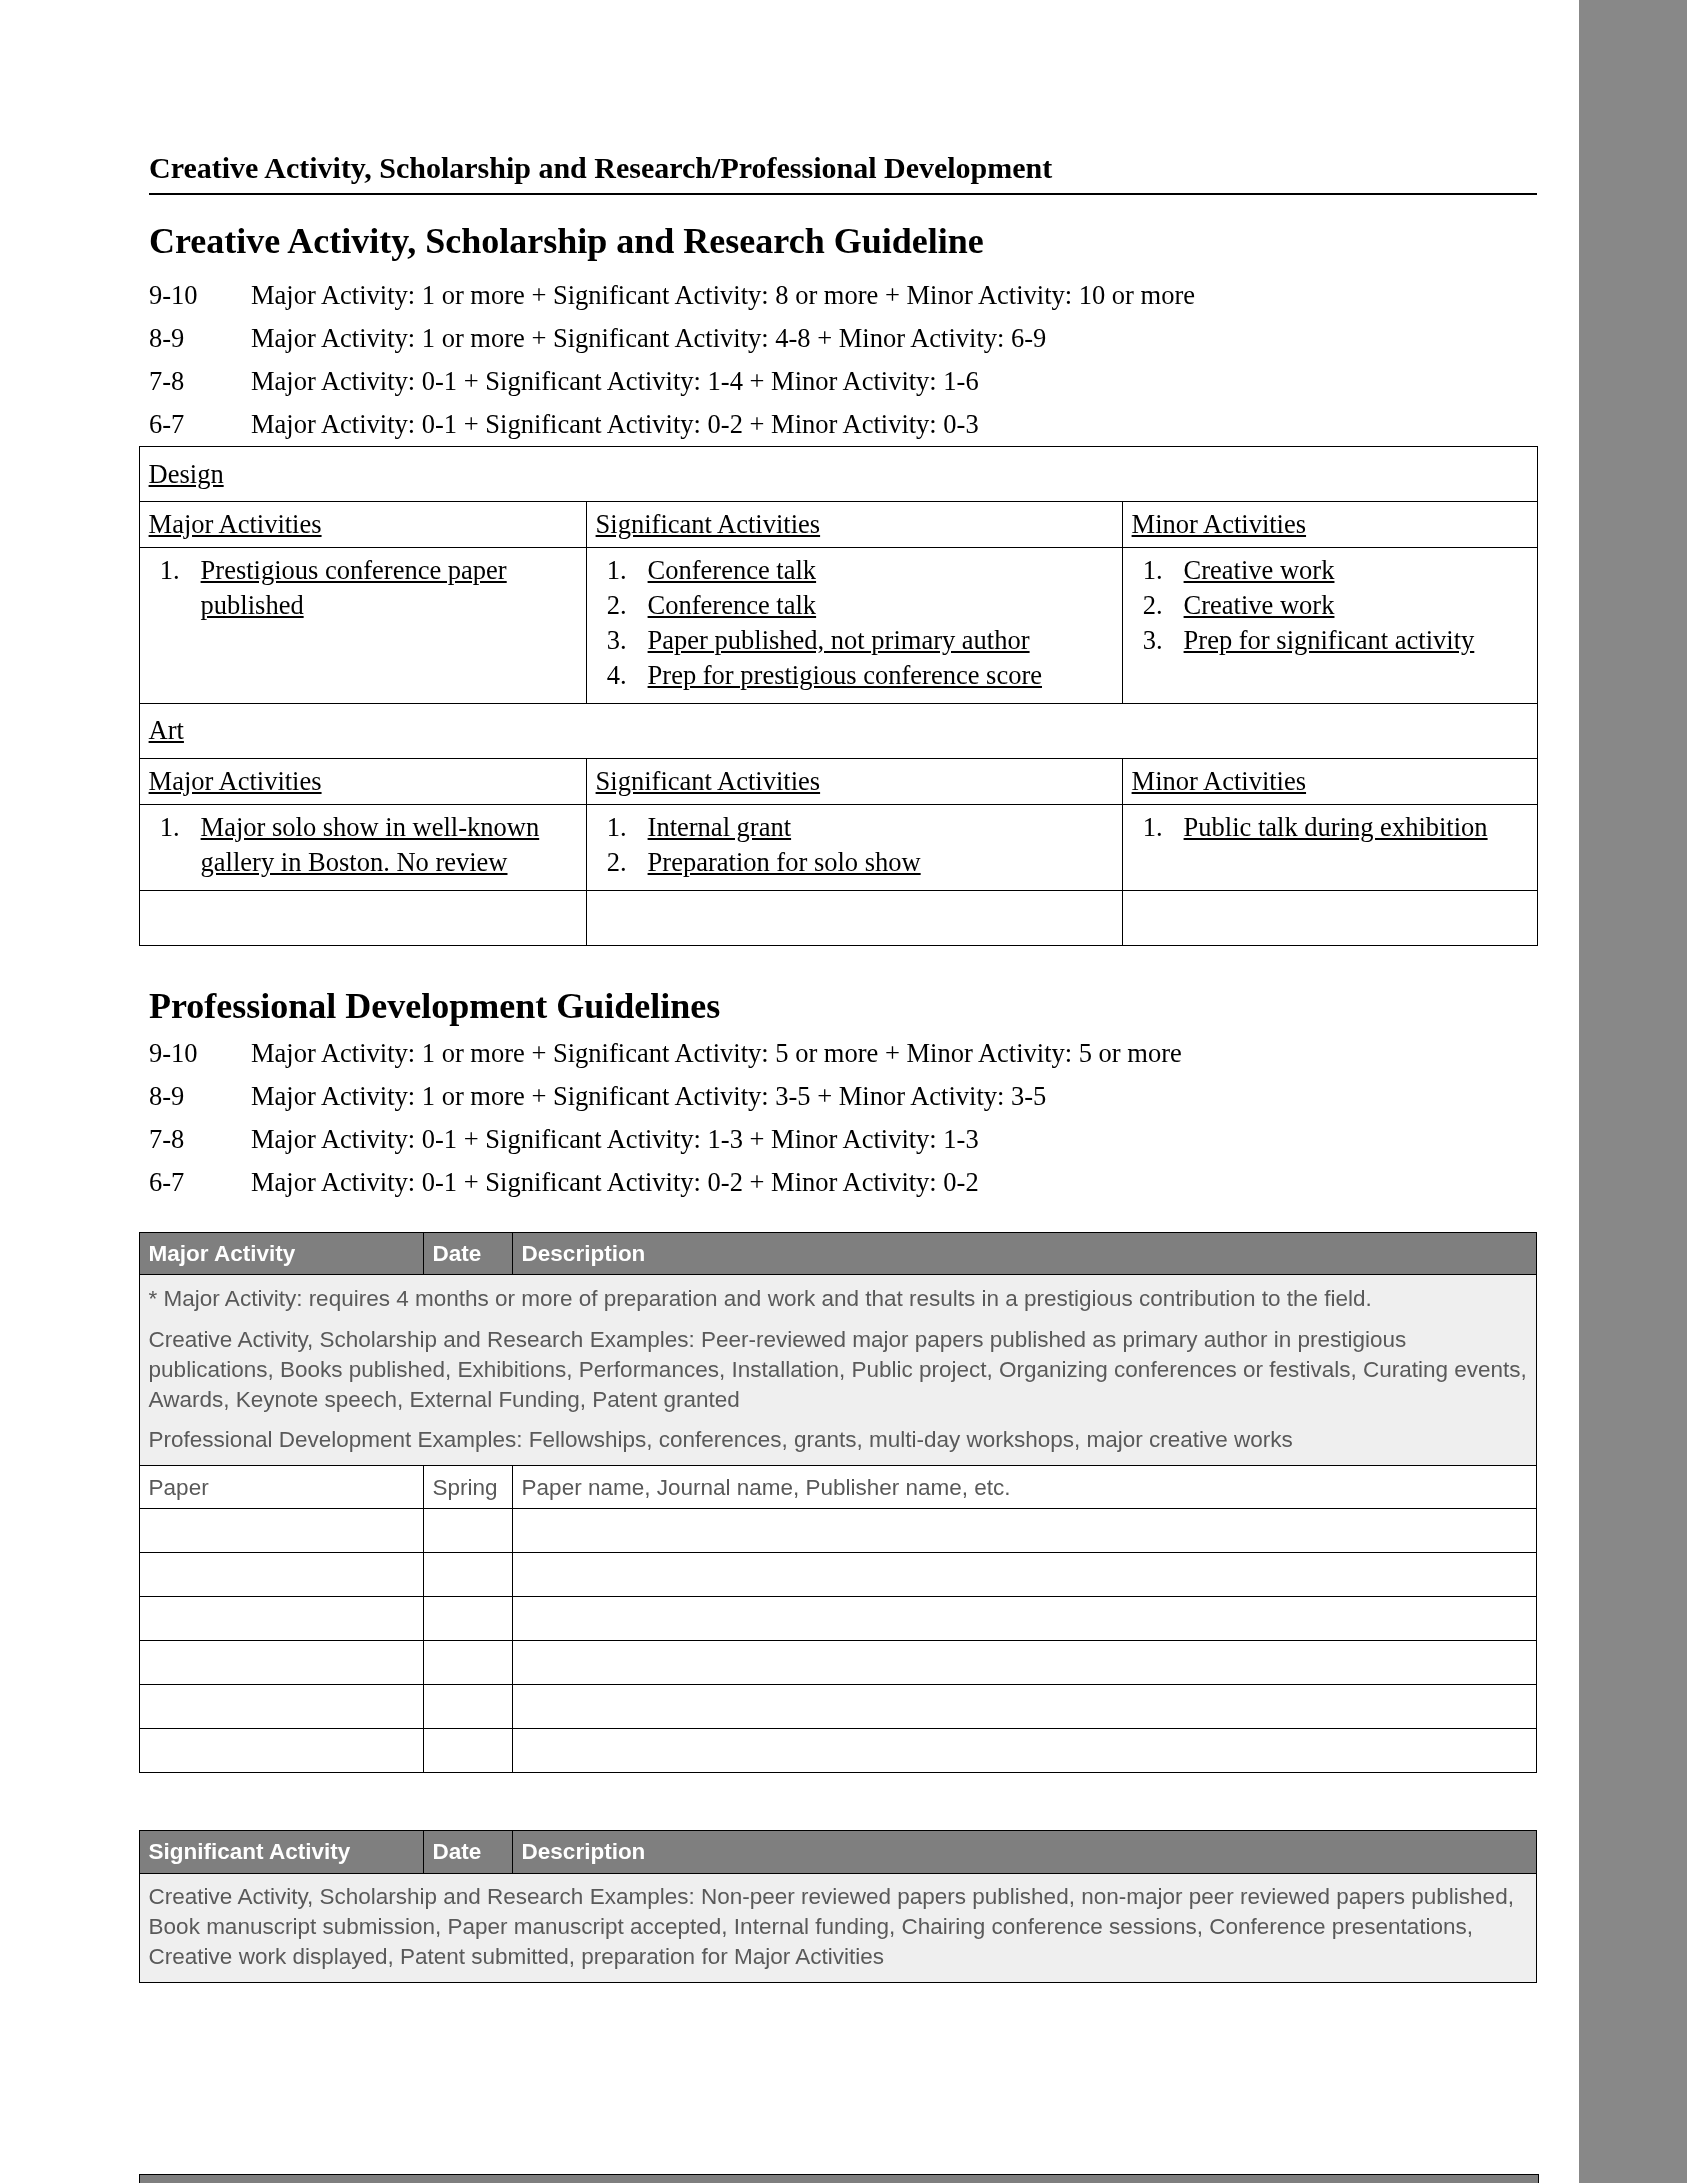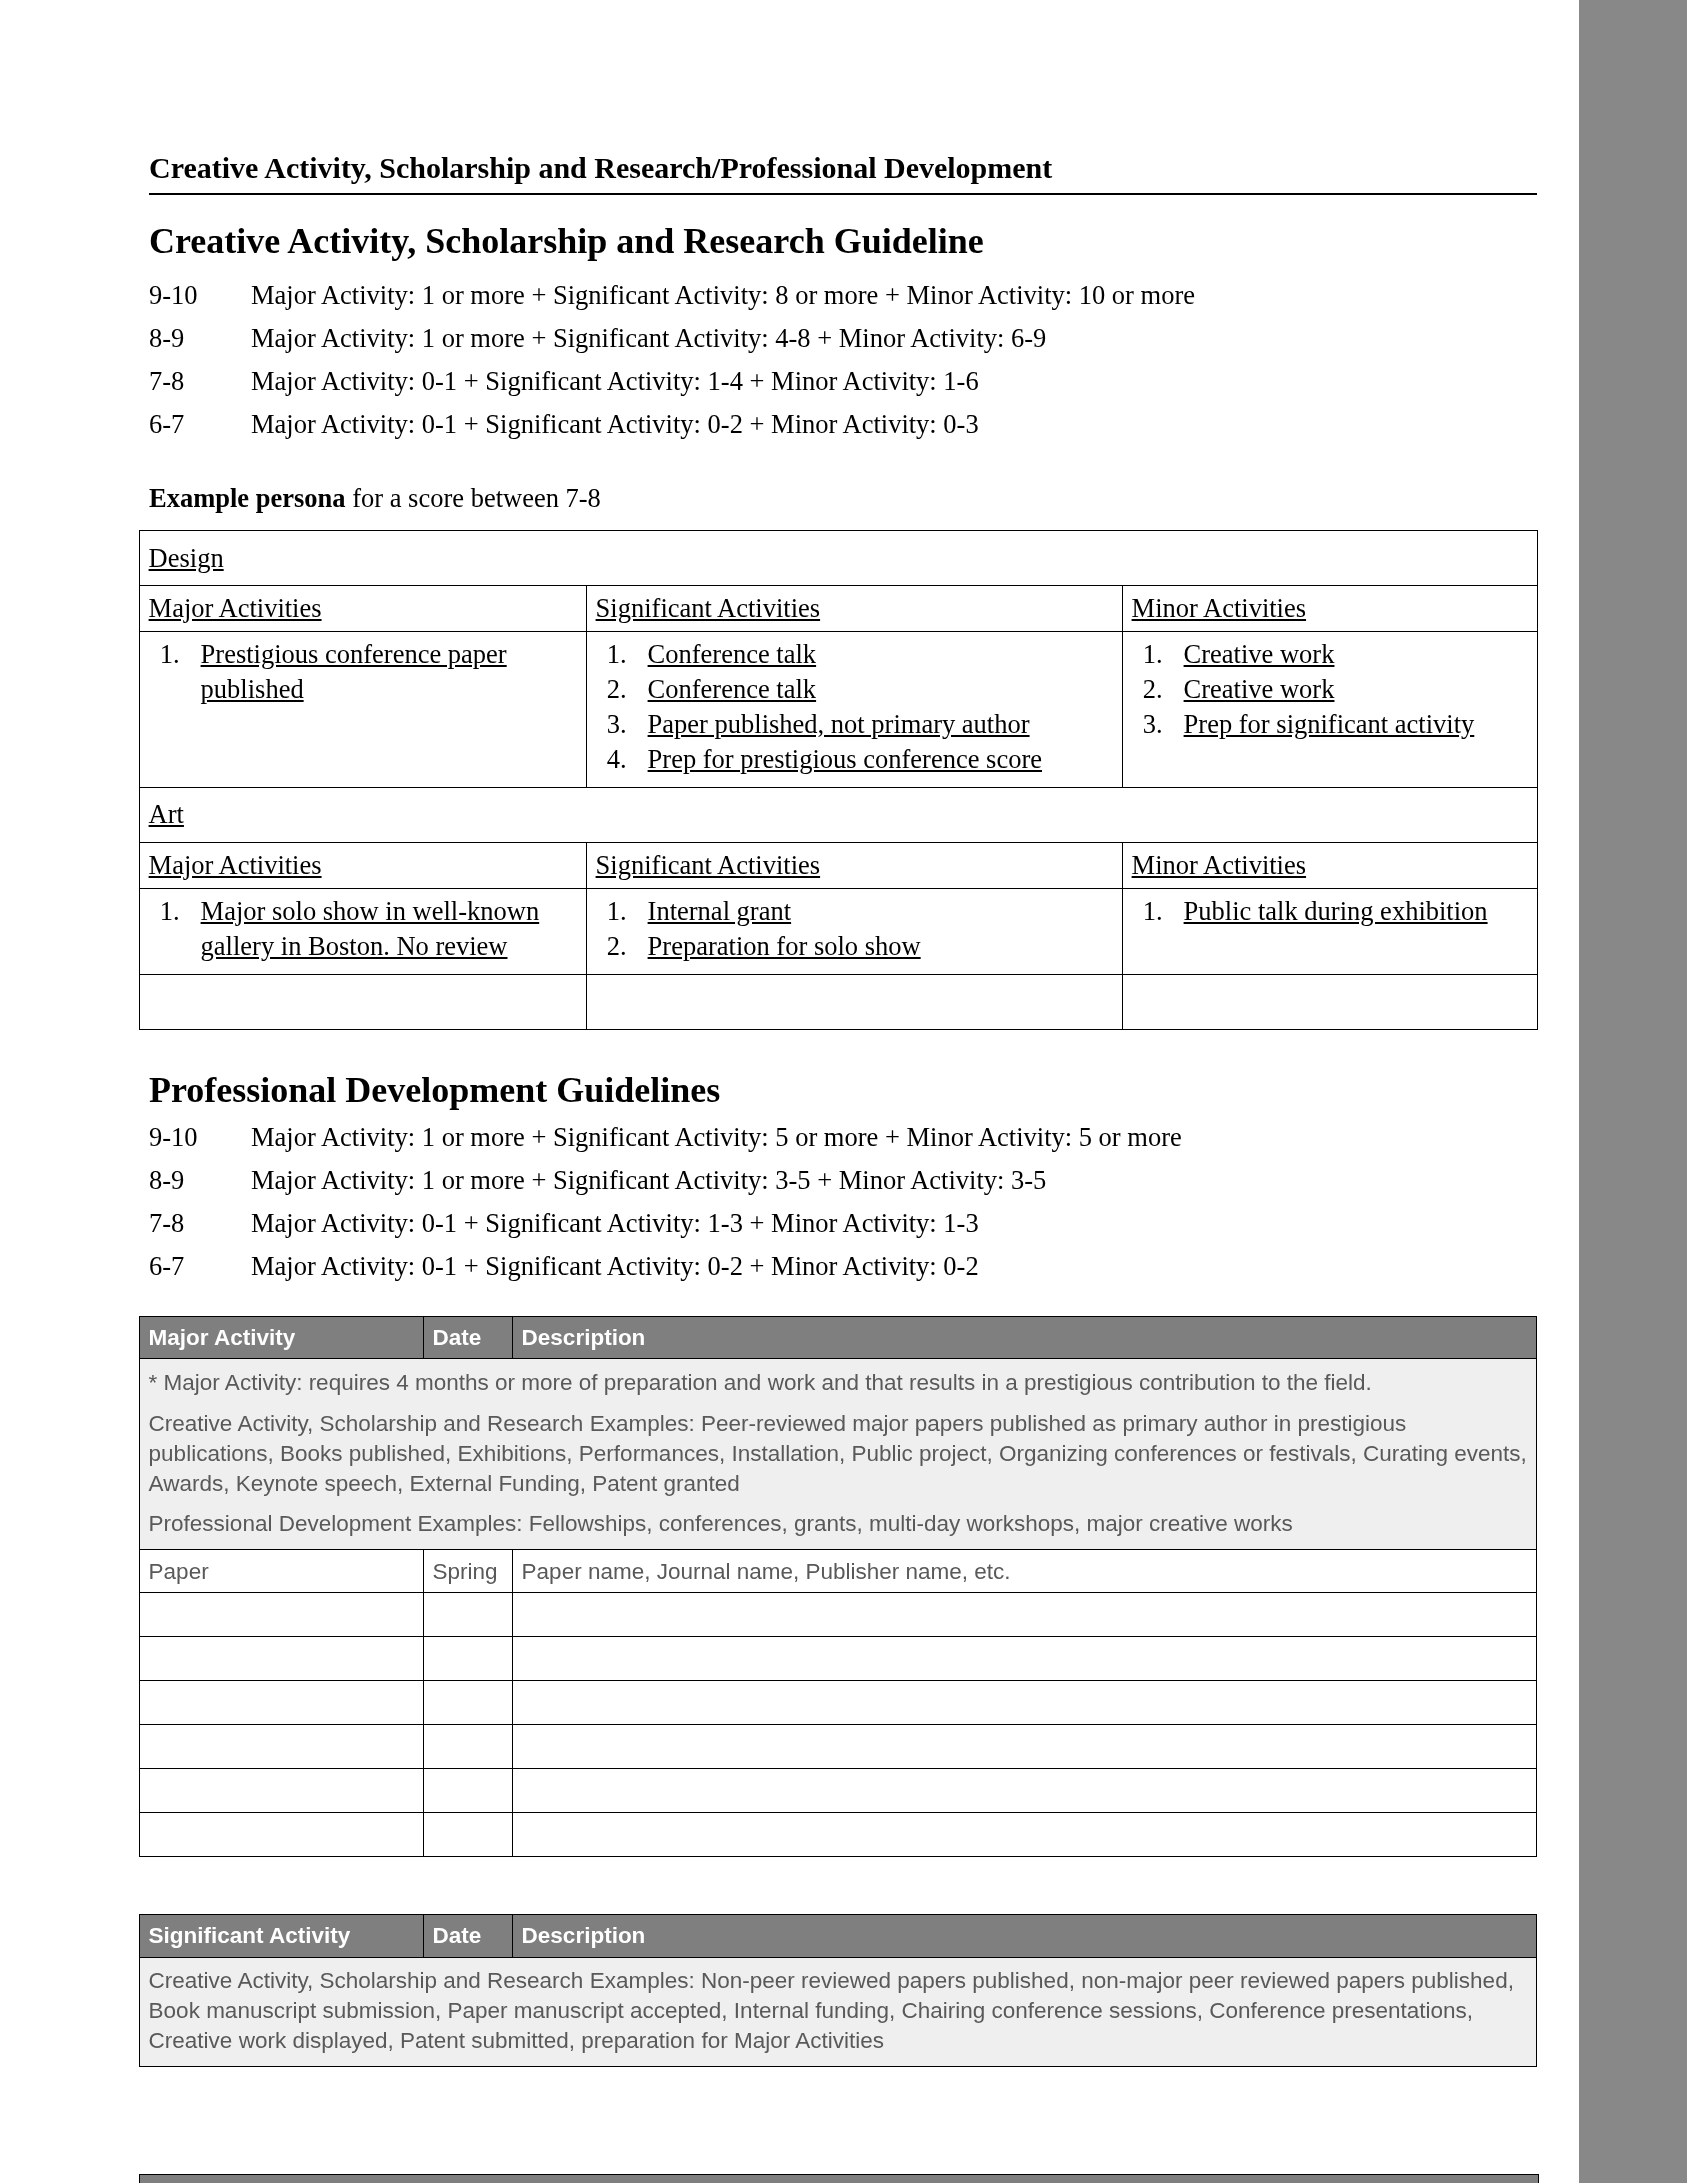--- a/index.html
+++ b/index.html
@@ -76,21 +76,20 @@
     </div>
     <div class="gl-row">
       <span class="gl-score">7-8</span>
       <span class="gl-text">Major Activity: 0-1 + Significant Activity: 1-4 + Minor Activity: 1-6</span>
     </div>
     <div class="gl-row">
       <span class="gl-score">6-7</span>
       <span class="gl-text">Major Activity: 0-1 + Significant Activity: 0-2 + Minor Activity: 0-3</span>
     </div>
 
-    <p class="persona-line"><b>Example persona</b><span> for a score between 7-8</span></p>
 
     <table class="doc-table persona">
       <colgroup>
           <col style="width:447px">
           <col style="width:536px">
           <col style="width:415px">
         </colgroup>
       <tbody>
         <tr class="sec-row">
           <td colspan="3">Design</td>

